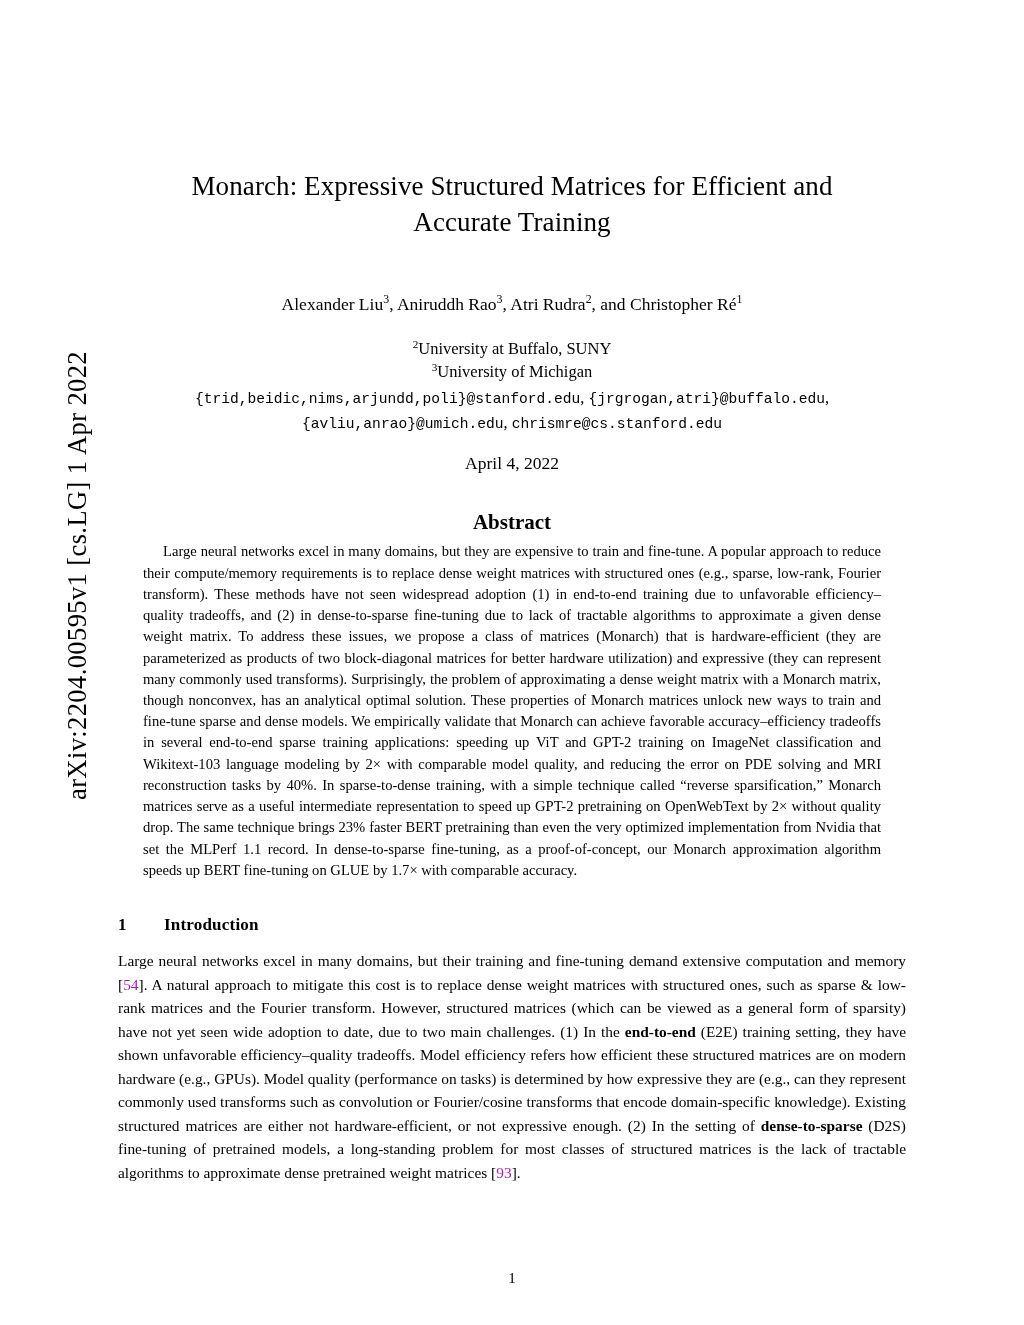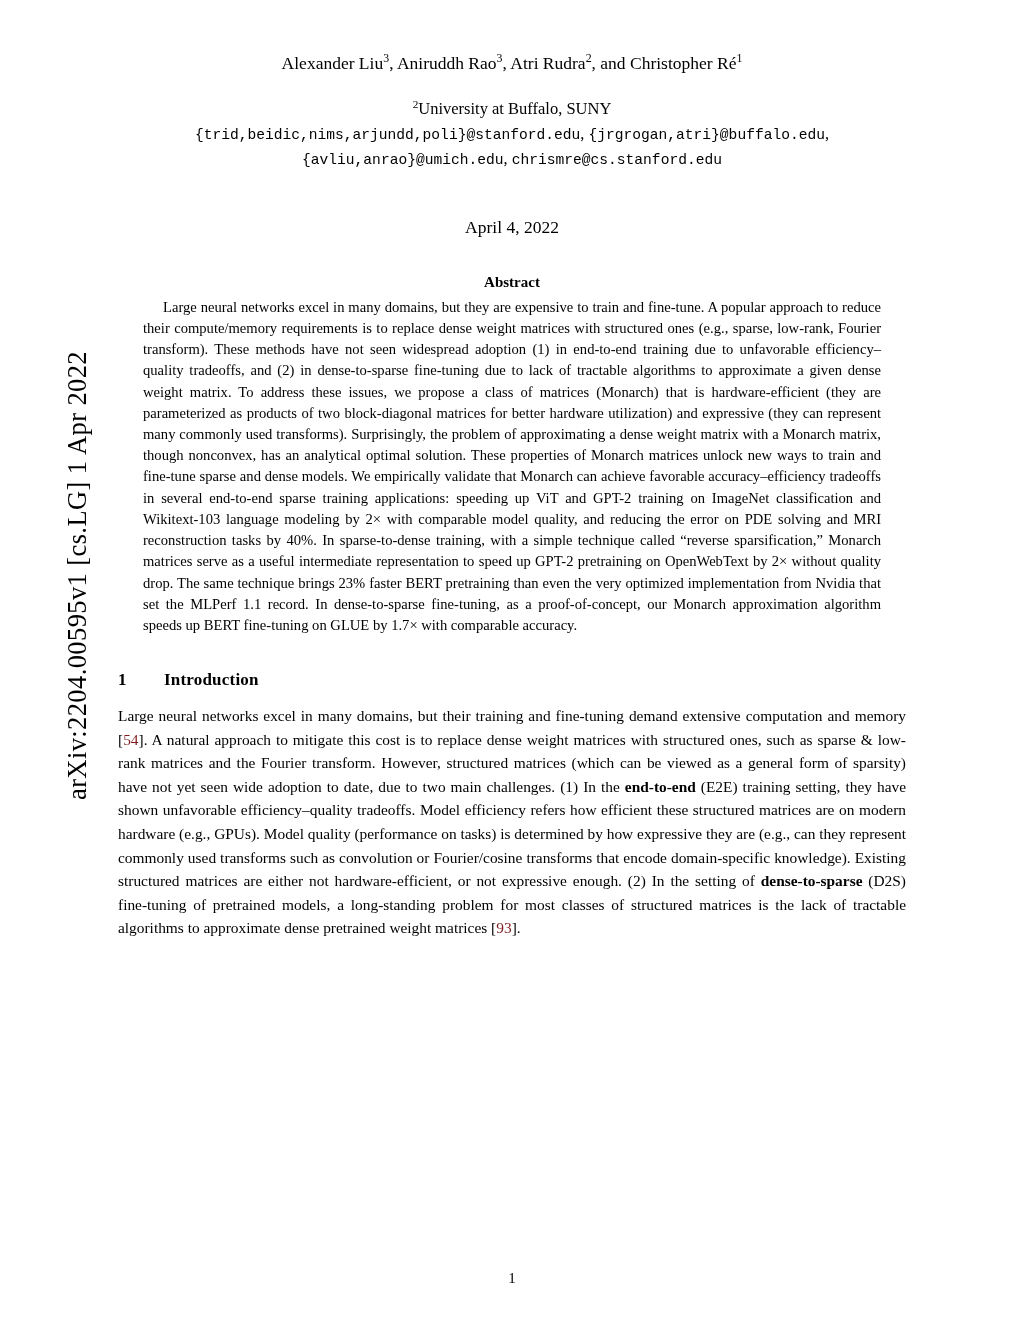--- a/index.html
+++ b/index.html
@@ -60,28 +60,28 @@
     margin-top: 2px;
     font-size: 16.5px;
     line-height: 1.5;
     text-align: center;
   }
   .mono {
     font-family: "Liberation Mono", monospace;
     font-size: 14.6px;
   }
   .date {
-    margin-top: 45px;
+    margin-top: 18px;
     font-size: 17.5px;
     text-align: center;
   }
   .abstract-head {
     margin-top: 36px;
     text-align: center;
-    font-size: 15px;
+    font-size: 21px;
     font-weight: bold;
   }
   .abstract-body {
     margin-top: 6px;
     margin-left: 25px;
     margin-right: 25px;
     font-size: 14.6px;
     line-height: 1.455;
     text-align: justify;
     text-justify: inter-word;
@@ -101,21 +101,21 @@
     width: 46px;
   }
   .body-text {
     margin-top: 14px;
     font-size: 15.4px;
     line-height: 1.53;
     text-align: justify;
     text-justify: inter-word;
   }
   .cite {
-    color: #7f1d1d;
+    color: #a21caf;
   }
   .bold { font-weight: bold; }
   .ital { }
   sup { font-size: 0.68em; vertical-align: super; line-height: 0; }
   .pagenum {
     position: absolute;
     bottom: 38px;
     left: 0;
     width: 788px;
     text-align: center;
@@ -124,28 +124,32 @@
 </style>
 </head>
 <body>
 
 <div class="page">
 
   <div class="arxiv-stamp">arXiv:2204.00595v1  [cs.LG]  1 Apr 2022</div>
 
   <div class="content">
 
+    <div class="title">
+      Monarch: Expressive Structured Matrices for Efficient and<br>Accurate Training
+    </div>
 
     <div class="authors">
       <br>
       <span>Alexander Liu<sup>3</sup>, Aniruddh Rao<sup>3</sup>, Atri Rudra<sup>2</sup>, and Christopher Ré<sup>1</sup></span>
     </div>
 
     <div class="affil">
       <div><sup>2</sup>University at Buffalo, SUNY</div>
+      <div><sup>3</sup>University of Michigan</div>
     </div>
 
     <div class="emails">
       <div><span class="mono">{trid,beidic,nims,arjundd,poli}@stanford.edu</span>, <span class="mono">{jrgrogan,atri}@buffalo.edu</span>,</div>
       <div><span class="mono">{avliu,anrao}@umich.edu</span>, <span class="mono">chrismre@cs.stanford.edu</span></div>
     </div>
 
     <div class="date">April 4, 2022</div>
 
     <div class="abstract-head">Abstract</div>

